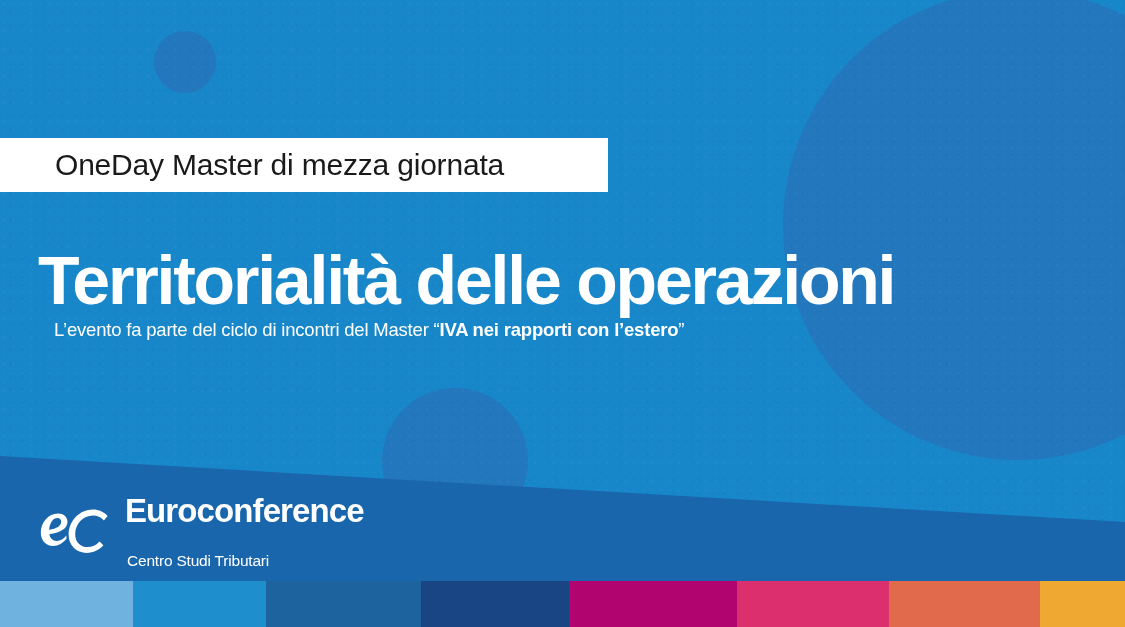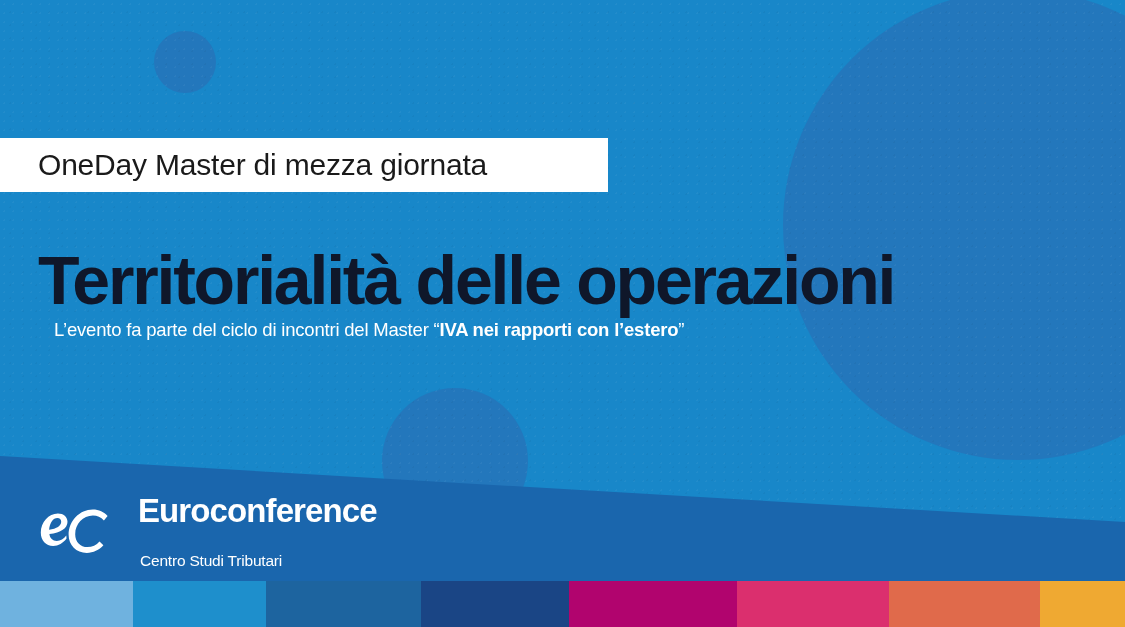--- a/index.html
+++ b/index.html
@@ -85,20 +85,21 @@
     display: flex;
     align-items: center;
   }
   .kicker-text {
     padding-left: 38px;
     color: #1a1a1a;
     font-size: 30px;
     font-weight: 400;
     letter-spacing: -0.2px;
     white-space: nowrap;
+    margin-left: 17px;
   }
 
   .headline {
     position: absolute;
     left: 38px;
     top: 200px;
     color: #ffffff;
     font-size: 68px;
     font-weight: 700;
     letter-spacing: -2.2px;
@@ -120,21 +121,21 @@
     font-weight: 700;
   }
 
   
   .logo {
     position: absolute;
     left: 40px;
     top: 494px;
     display: flex;
     align-items: center;
-    gap: 26px;
+    gap: 13px;
   }
   .logo-mark {
     width: 72px;
     height: 52px;
     flex: none;
   }
   .logo-words {
     display: flex;
     flex-direction: column;
     justify-content: center;
@@ -180,21 +181,21 @@
     <div class="circle circle-mid" style="background: rgb(42, 109, 180);"></div>
     <div class="texture"></div>
   </div>
 
   <div class="diagonal-band" style="background: rgb(26, 102, 173);"></div>
 
   <div class="kicker-box" style="background: rgb(255, 255, 255);">
     <span class="kicker-text" style="color: rgb(26, 26, 26);">OneDay Master di mezza giornata</span>
   </div>
 
-  <h1 class="headline" style="color: #0f172a;">Territorialità delle operazioni</h1>
+  <h1 class="headline" style="color: #ffffff;">Territorialità delle operazioni</h1>
 
   <p class="subline" style="color: rgb(255, 255, 255);">
     <span>L’evento fa parte del ciclo di incontri del Master “</span><b>IVA nei rapporti con l’estero</b><span>”</span>
   </p>
 
   <div class="logo">
     <svg class="logo-mark" viewBox="0 0 72 52" aria-hidden="true">
       <path d="M26.5 33.5c-3.2 4.6-8.2 7.4-13.3 7.4C5.9 40.9 0.8 35.4 0.8 27.4 0.8 17.3 8.6 8.4 17.9 8.4c5.6 0 9.6 3.5 9.6 8.3 0 6.4-6.6 11.1-18.1 12.3 0.5 4.3 3.3 6.9 7.4 6.9 3.6 0 7.1-2 9.5-5.4zM9.1 24.8c7.7-1 12.1-3.9 12.1-8 0-2.3-1.5-3.8-3.8-3.8-4.3 0-7.6 4.6-8.3 11.8z" fill="#ffffff"></path>
       <path d="M63.9 15.6c-2.9-3.3-6.7-5-11-5C43 10.6 35.2 19 35.2 29.2c0 7.6 5 12.9 12.3 12.9 4.6 0 8.9-2.1 12-5.7l3.9 3.9c-4.2 4.8-10.2 7.6-16.6 7.6C36.2 47.9 28.6 40.5 28.6 29.6 28.6 16 39.6 4.4 52.8 4.4c6.1 0 11.3 2.4 14.8 6.6z" fill="#ffffff"></path>
     </svg>

